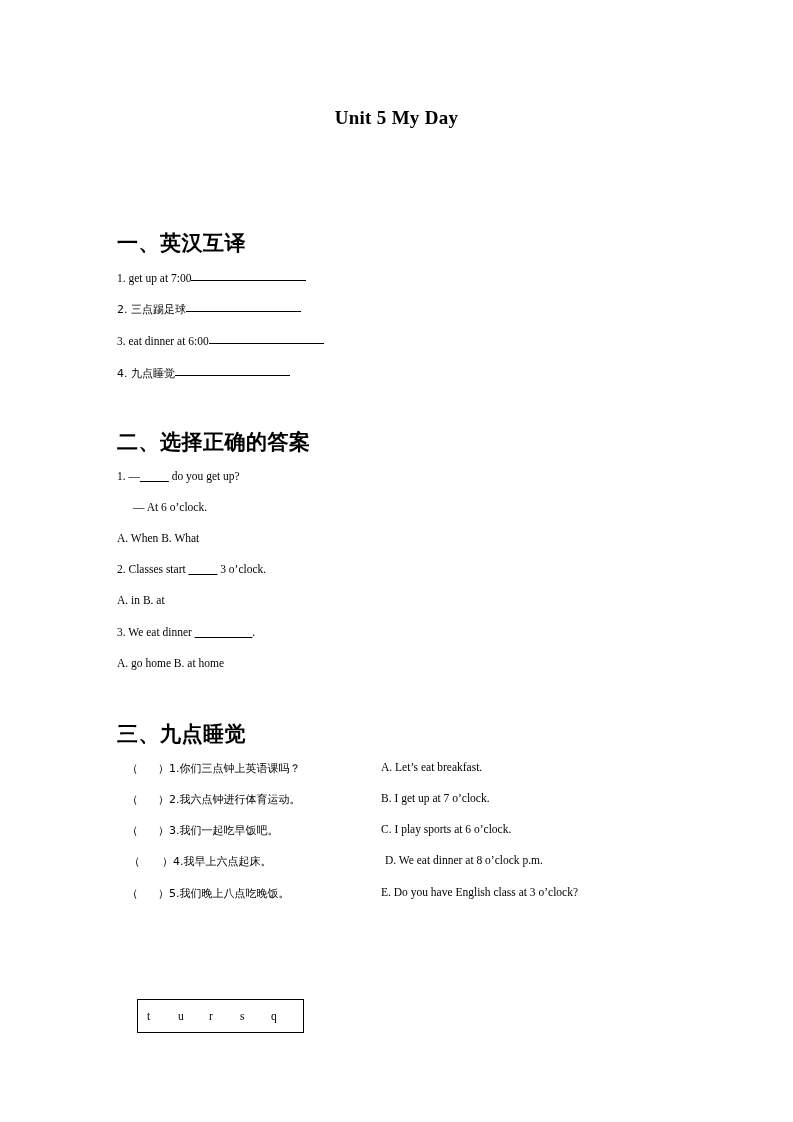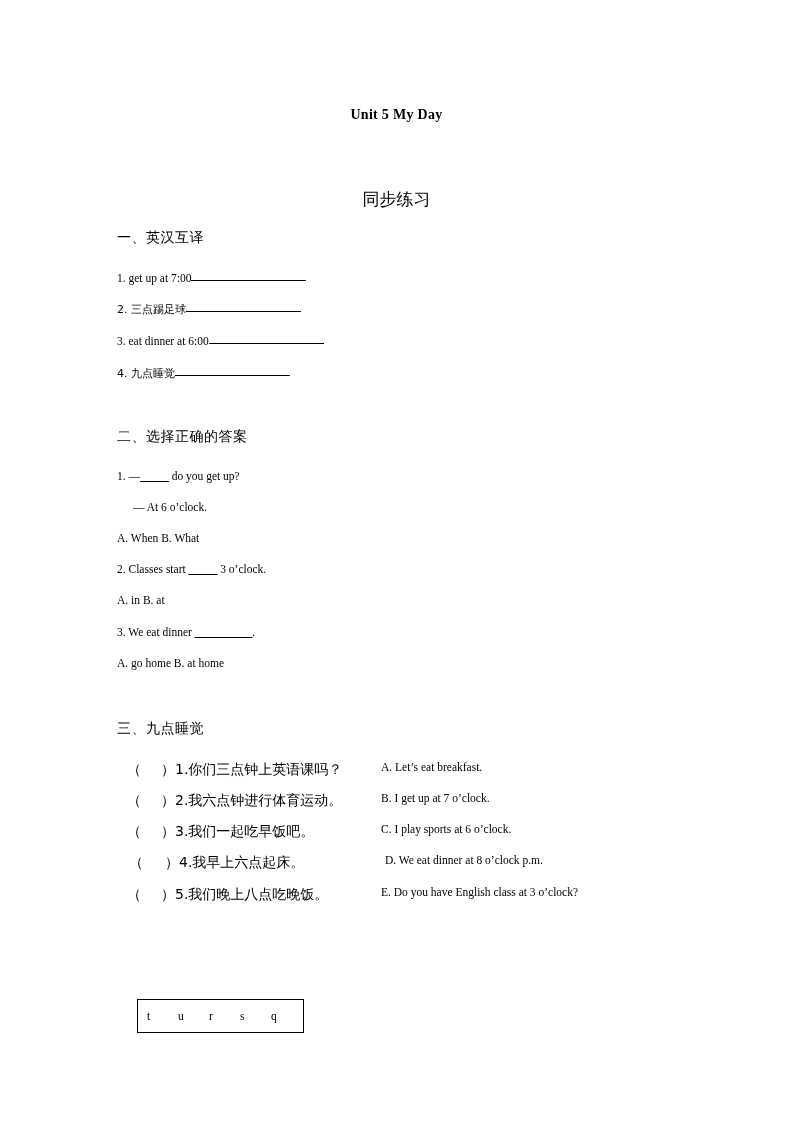--- a/index.html
+++ b/index.html
@@ -23,21 +23,21 @@
     height: 1122px;
   }
 
   
   .doc-title {
     position: absolute;
     left: 0;
     top: 107px;
     width: 793px;
     text-align: center;
-    font-size: 14px;
+    font-size: 19px;
     font-weight: bold;
     letter-spacing: 0.3px;
   }
   .doc-subtitle {
     position: absolute;
     left: 0;
     top: 149px;
     width: 793px;
     text-align: center;
     font-size: 16.5px;
@@ -52,22 +52,22 @@
     text-align: center;
     font-size: 17px;
     font-family: "DejaVu Sans", "Liberation Sans", sans-serif;
     font-weight: normal;
   }
 
   
   .sec-head {
     position: absolute;
     left: 117px;
-    font-size: 14px;
-    font-weight: normal;
+    font-size: 21px;
+    font-weight: bold;
     font-family: "DejaVu Sans", "Liberation Sans", sans-serif;
     letter-spacing: 0.5px;
     white-space: nowrap;
     text-align: right;
   }
 
   
   .line {
     position: absolute;
     left: 117px;
@@ -93,21 +93,21 @@
   
   .uscore {
     text-decoration: underline;
     letter-spacing: 0px;
   }
 
   
   .match-left {
     position: absolute;
     left: 127px;
-    font-size: 14px;
+    font-size: 11px;
     font-family: "DejaVu Sans", "Liberation Sans", sans-serif;
     white-space: nowrap;
   }
   .match-left .paren-open { margin-right: 20px; }
   .match-right {
     position: absolute;
     left: 381px;
     font-size: 11.5px;
     font-family: "Liberation Serif", "DejaVu Serif", serif;
     white-space: nowrap;
@@ -138,21 +138,20 @@
     width: 31px;
     text-align: left;
   }
 </style>
 </head>
 <body>
 
 <div class="page">
 
   <div class="doc-title">Unit 5 My Day</div>
-  <div class="doc-subtitle2">同步练习</div>
 
   <div class="sec-head" style="top:229px;">一、英汉互译</div>
 
   <div class="line" style="top:272px;">
     <span>1. get up at 7:00</span><span class="blank-rule" style="width:115px;"></span>
   </div>
 
   <div class="line cn" style="top:303px;">
     <span>2. 三点踢足球</span><span class="blank-rule" style="width:115px;"></span>
   </div>

